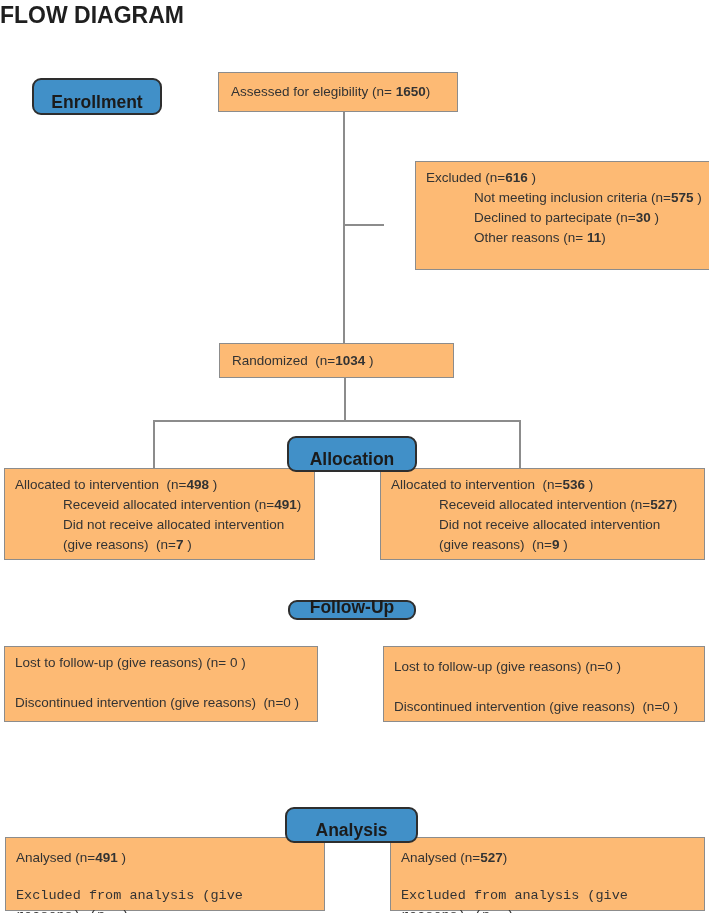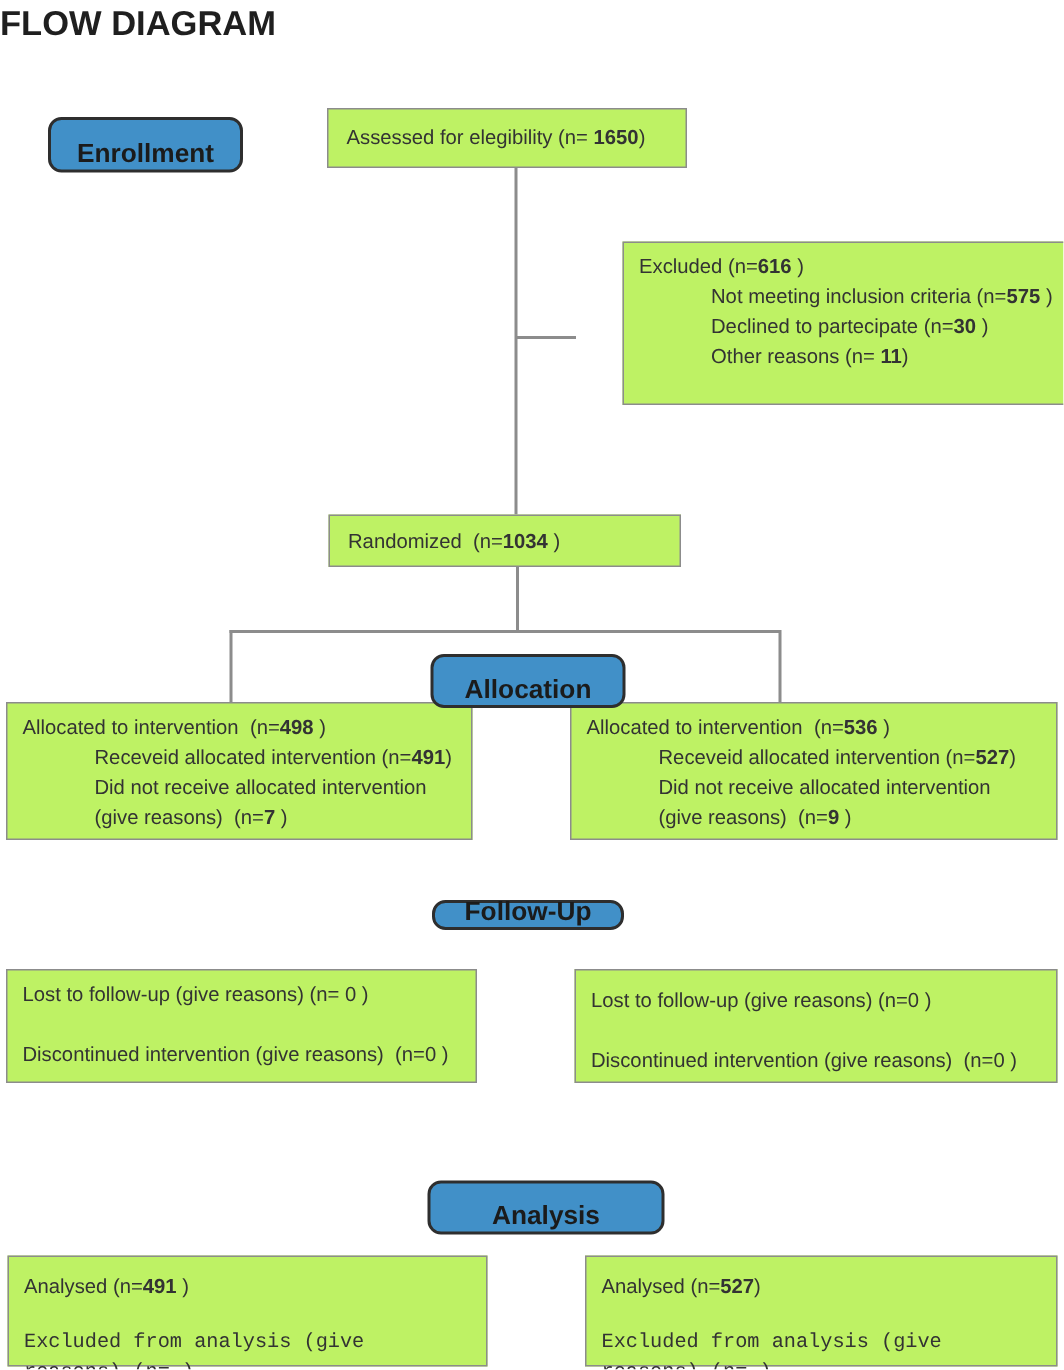--- a/index.html
+++ b/index.html
@@ -37,21 +37,21 @@
     align-items: flex-end;
     justify-content: center;
     font-weight: bold;
     font-size: 17.5px;
     color: #1b1b1b;
     z-index: 2;
     box-sizing: border-box;
   }
   .box {
     position: absolute;
-    background: #bef264;
+    background: #fdba74;
     border: 1.5px solid var(--box-border);
     font-size: 13.5px;
     line-height: 20px;
     box-sizing: border-box;
     z-index: 1;
   }
   .box.center-v { display: flex; align-items: center; }
   .box.pad { padding: 6px 10px; }
   .line { white-space: pre-wrap; }
   .line.indent { padding-left: 48px; }
@@ -76,21 +76,21 @@
 
   <div class="badge" style="left:32px; top:78px; width:130px; height:37px;">
     <span>Enrollment</span>
   </div>
   <div class="badge" style="left:287px; top:436px; width:130px; height:36px;">
     <span>Allocation</span>
   </div>
   <div class="badge" style="left:288px; top:600px; width:128px; height:20px;">
     <span>Follow-Up</span>
   </div>
-  <div class="badge" style="left:285px; top:787px; width:158px; height:36px;">
+  <div class="badge" style="left:285px; top:807px; width:133px; height:36px;">
     <span>Analysis</span>
   </div>
 
   <div class="box center-v" style="left:218px; top:72px; width:240px; height:40px; padding-left:12px;">
     <div class="line"><span>Assessed for elegibility (n= </span><b>1650</b><span>)</span></div>
   </div>
 
   <div class="box pad" style="left:383px; top:161px; width:322px; height:109px;margin-left:32px;">
     <div class="line"><span>Excluded (n=</span><b>616</b><span> )</span></div>
     <div class="line indent"><span>Not meeting inclusion criteria (n=</span><b>575</b><span> )</span></div>

